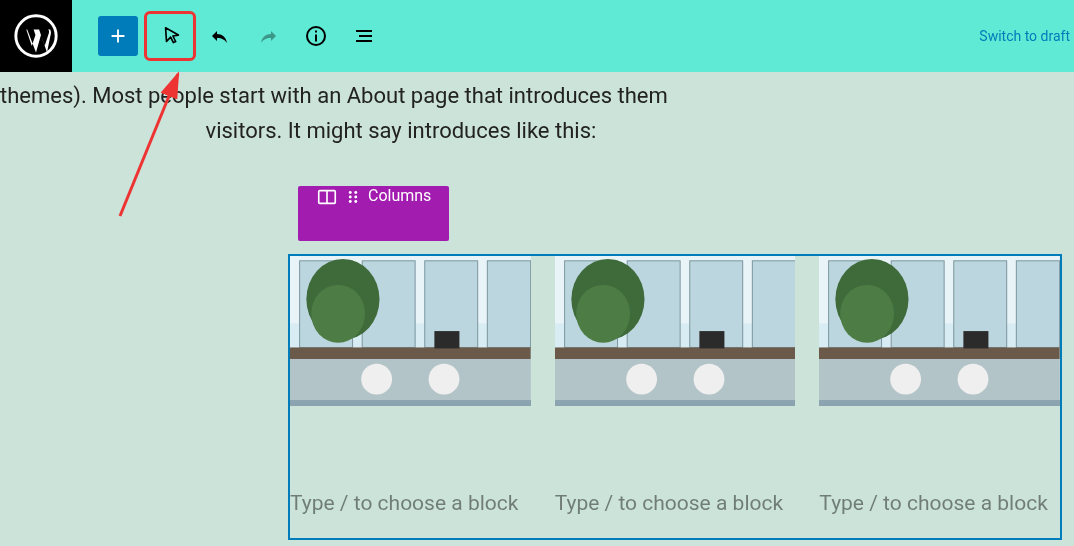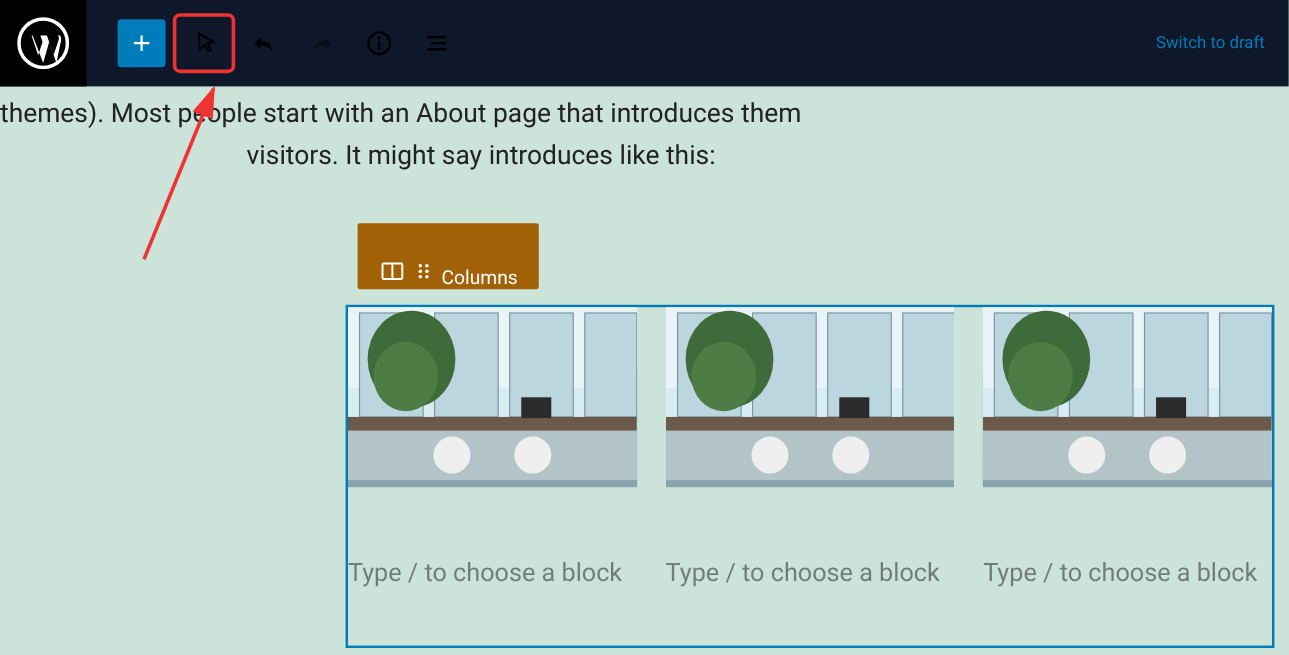--- a/index.html
+++ b/index.html
@@ -1,22 +1,22 @@
 <!DOCTYPE html>
 <html><head>
 <meta charset="utf-8">
 <style>
   * { box-sizing: border-box; margin: 0; padding: 0; }
   html, body { width: 1074px; height: 546px; font-family: -apple-system, Segoe UI, Roboto, sans-serif; overflow: hidden; }
   body { background: #cbe3d8; position: relative; }
 
   .topbar {
     position: absolute; top: 0; left: 0; right: 0; height: 72px;
-    background: #0f172a; display: flex; align-items: center;
-    padding-right: 20px;
+    background: #5eead4; display: flex; align-items: center;
+    padding-right: 4px;
   }
   .wp-logo {
     width: 72px; height: 72px; background: #000; display: flex;
     align-items: center; justify-content: center; flex-shrink: 0;
   }
   .wp-logo svg { width: 44px; height: 44px; }
 
   .tb-btn {
     width: 40px; height: 40px; display: flex; align-items: center;
     justify-content: center; border-radius: 3px; cursor: pointer;
@@ -43,41 +43,41 @@
     position: absolute; top: 72px; left: 0; right: 0; bottom: 0;
     padding-top: 6px;
   }
   .para1 {
     font-size: 22px; color: #222; line-height: 1.6;
     width: 780px;
   }
 
   .block-toolbar {
     position: absolute; top: 114px; left: 298px;
-    background: #a16207; color: #fff; height: 55px;
-    display: flex; align-items: flex-end; border-radius: 2px;
+    background: #a21caf; color: #fff; height: 55px;
+    display: flex; align-items: flex-start; border-radius: 2px;
     padding: 0 18px; gap: 4px;
   }
   .block-toolbar svg { width: 22px; height: 22px; }
   .block-toolbar-label { font-size: 16px; }
 
   .columns {
     position: absolute; top: 182px; left: 288px; width: 774px; height: 286px;
     border: 2px solid #007cba; display: flex; gap: 24px; padding: 0;
   }
   .col { flex: 1; display: flex; flex-direction: column; }
   .col-img {
     width: 100%; height: 150px; position: relative; overflow: hidden;
     background: linear-gradient(to bottom, #cfe6ef 0%, #cfe6ef 35%, #9fbac6 35%, #8aa3ae 100%);
   }
   
   .col-img svg { position: absolute; inset: 0; }
 
   .col-placeholder {
-    margin-top: 54px; font-size: 21px; color: rgba(0,0,0,0.45);
+    margin-top: 79px; font-size: 21px; color: rgba(0,0,0,0.45);
     line-height: 1.8; padding-left: 0px;
   }
 
   .arrow {
     position: absolute; top: 66px; left: 100px; pointer-events: none;
   }
 </style>
 </head>
 <body>
 

